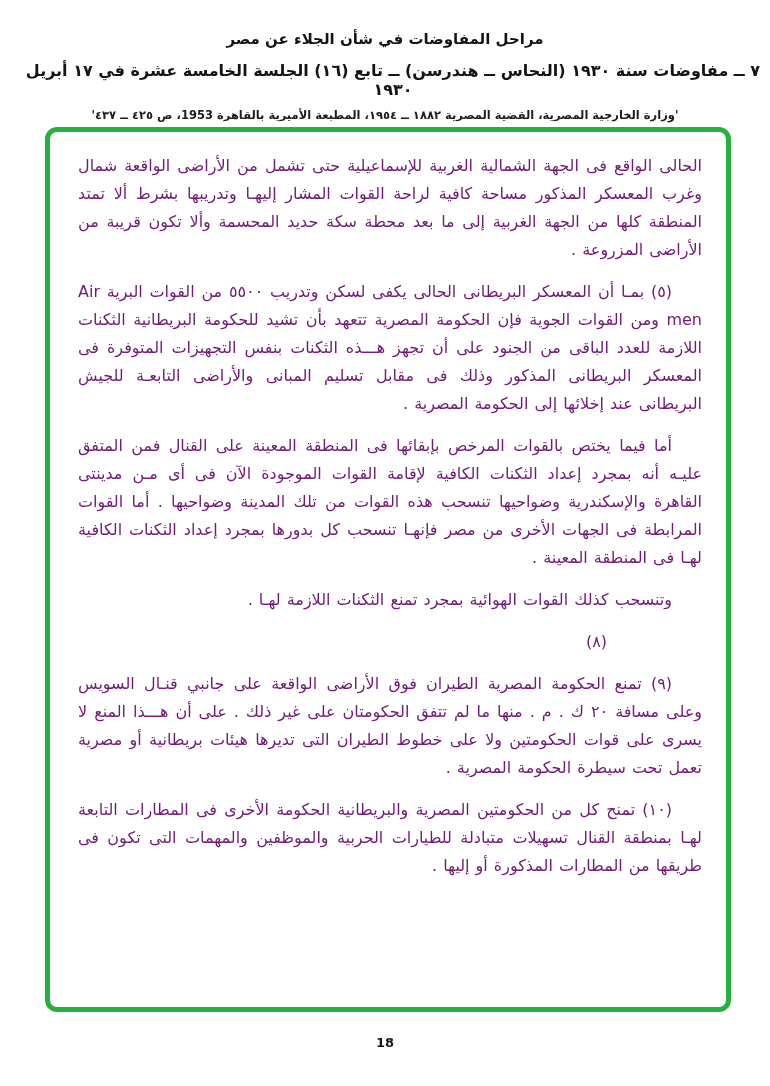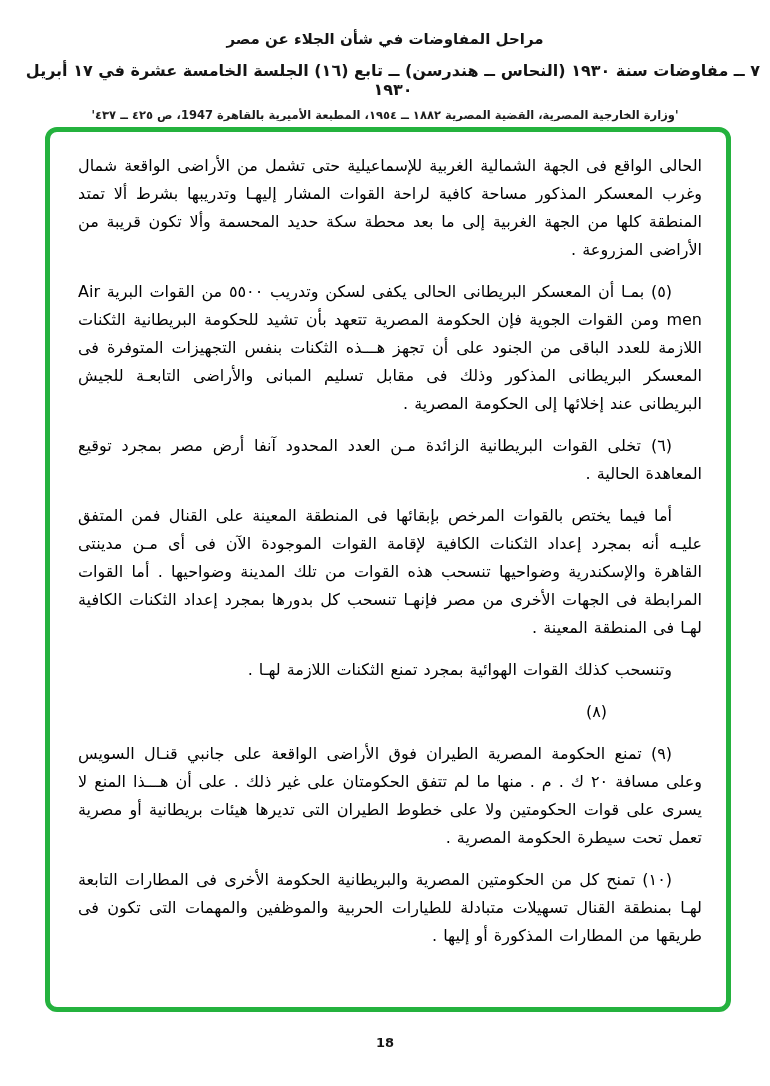--- a/index.html
+++ b/index.html
@@ -53,21 +53,21 @@
     padding: 20px 24px 0 28px;
     height: 100%;
     overflow: hidden;
   }
   .para {
     font-size: 16px;
     line-height: 28px;
     text-align: justify;
     text-align-last: right;
     font-weight: 500;
-    color: #000000;
+    color: #701a75;
     margin-bottom: 14px;
     word-spacing: 1px;
   }
   .para.indent-none   { text-indent: 0; }
   .para.indent-normal { text-indent: 30px; }
   .para.indent-large  { text-indent: 95px; }
 
   
   .page-number {
     position: absolute;
@@ -79,28 +79,27 @@
   }
 </style>
 </head>
 <body>
 
 <div class="page">
 
   <div class="header">
     <div class="title">مراحل المفاوضات في شأن الجلاء عن مصر</div>
     <div class="session">٧ ــ مفاوضات سنة ١٩٣٠ (النحاس ــ هندرسن) ــ تابع (١٦) الجلسة الخامسة عشرة في ١٧ أبريل ١٩٣٠</div>
-    <div class="source">'وزارة الخارجية المصرية، القضية المصرية ١٨٨٢ ــ ١٩٥٤، المطبعة الأميرية بالقاهرة 1947، ص ٤٢٥ ــ ٤٣٧'</div>
+    <div class="source">'وزارة الخارجية المصرية، القضية المصرية ١٨٨٢ ــ ١٩٥٤، المطبعة الأميرية بالقاهرة 1953، ص ٤٢٥ ــ ٤٣٧'</div>
   </div>
 
   <div class="frame" style="border-color: rgb(36, 178, 62);">
     <div class="frame-inner">
         <p class="para indent-none" lang="ar">الحالى الواقع فى الجهة الشمالية الغربية للإسماعيلية حتى تشمل من الأراضى الواقعة شمال وغرب المعسكر المذكور مساحة كافية لراحة القوات المشار إليهـا وتدريبها بشرط ألا تمتد المنطقة كلها من الجهة الغربية إلى ما بعد محطة سكة حديد المحسمة وألا تكون قريبة من الأراضى المزروعة .</p>
         <p class="para indent-normal" lang="ar">(٥) بمـا أن المعسكر البريطانى الحالى يكفى لسكن وتدريب ٥٥٠٠ من القوات البرية Air men ومن القوات الجوية فإن الحكومة المصرية تتعهد بأن تشيد للحكومة البريطانية الثكنات اللازمة للعدد الباقى من الجنود على أن تجهز هـــذه الثكنات بنفس التجهيزات المتوفرة فى المعسكر البريطانى المذكور وذلك فى مقابل تسليم المبانى والأراضى التابعـة للجيش البريطانى عند إخلائها إلى الحكومة المصرية .</p>
-        <p class="para indent-normal" lang="ar">(٦) تخلى القوات البريطانية الزائدة مـن العدد المحدود آنفا أرض مصر بمجرد توقيع المعاهدة الحالية .</p>
         <p class="para indent-normal" lang="ar">أما فيما يختص بالقوات المرخص بإبقائها فى المنطقة المعينة على القنال فمن المتفق عليـه أنه بمجرد إعداد الثكنات الكافية لإقامة القوات الموجودة الآن فى أى مـن مدينتى القاهرة والإسكندرية وضواحيها تنسحب هذه القوات من تلك المدينة وضواحيها . أما القوات المرابطة فى الجهات الأخرى من مصر فإنهـا تنسحب كل بدورها بمجرد إعداد الثكنات الكافية لهـا فى المنطقة المعينة .</p>
         <p class="para indent-normal" lang="ar">وتنسحب كذلك القوات الهوائية بمجرد تمنع الثكنات اللازمة لهـا .</p>
         <p class="para indent-large" lang="ar">(٨)</p>
         <p class="para indent-normal" lang="ar">(٩) تمنع الحكومة المصرية الطيران فوق الأراضى الواقعة على جانبي قنـال السويس وعلى مسافة ٢٠ ك . م . منها ما لم تتفق الحكومتان على غير ذلك . على أن هـــذا المنع لا يسرى على قوات الحكومتين ولا على خطوط الطيران التى تديرها هيئات بريطانية أو مصرية تعمل تحت سيطرة الحكومة المصرية .</p>
         <p class="para indent-normal" lang="ar">(١٠) تمنح كل من الحكومتين المصرية والبريطانية الحكومة الأخرى فى المطارات التابعة لهـا بمنطقة القنال تسهيلات متبادلة للطيارات الحربية والموظفين والمهمات التى تكون فى طريقها من المطارات المذكورة أو إليها .</p>
       </div>
   </div>
 
   <div class="page-number">18</div>
 

